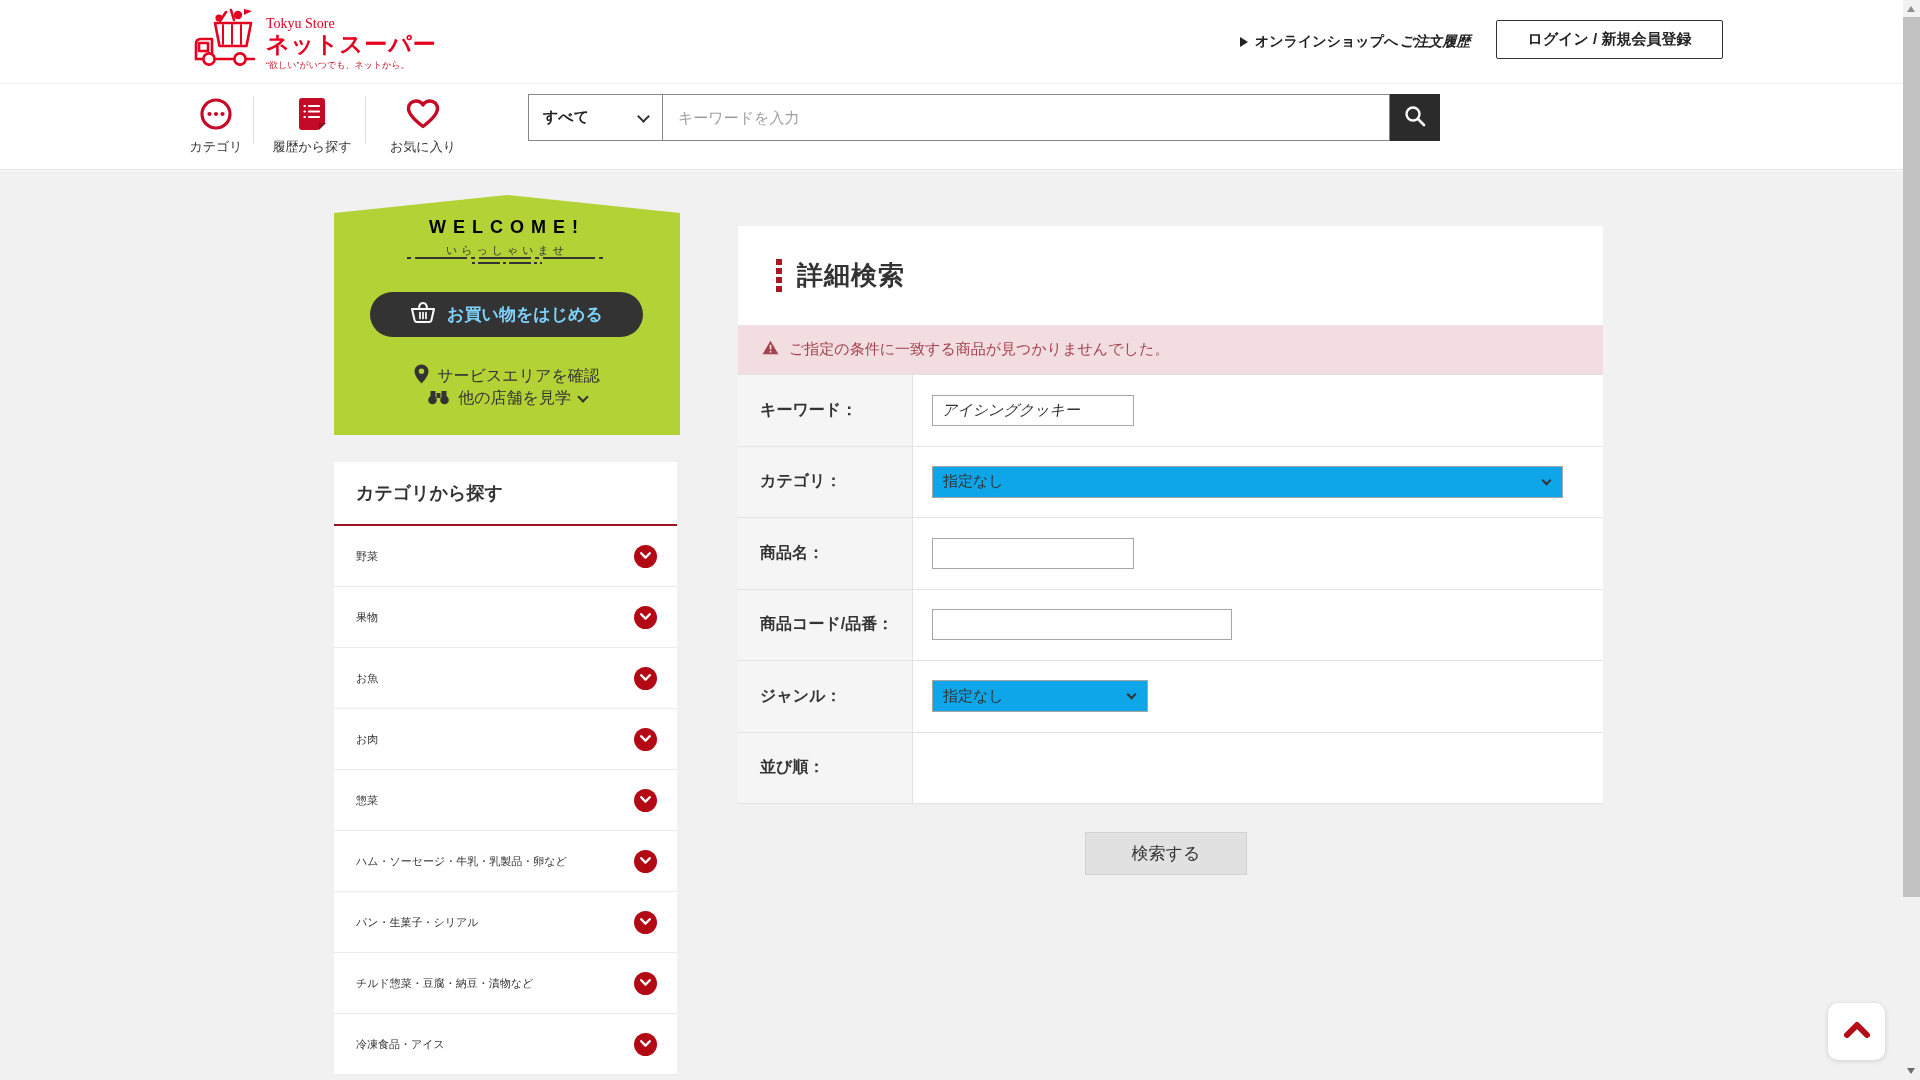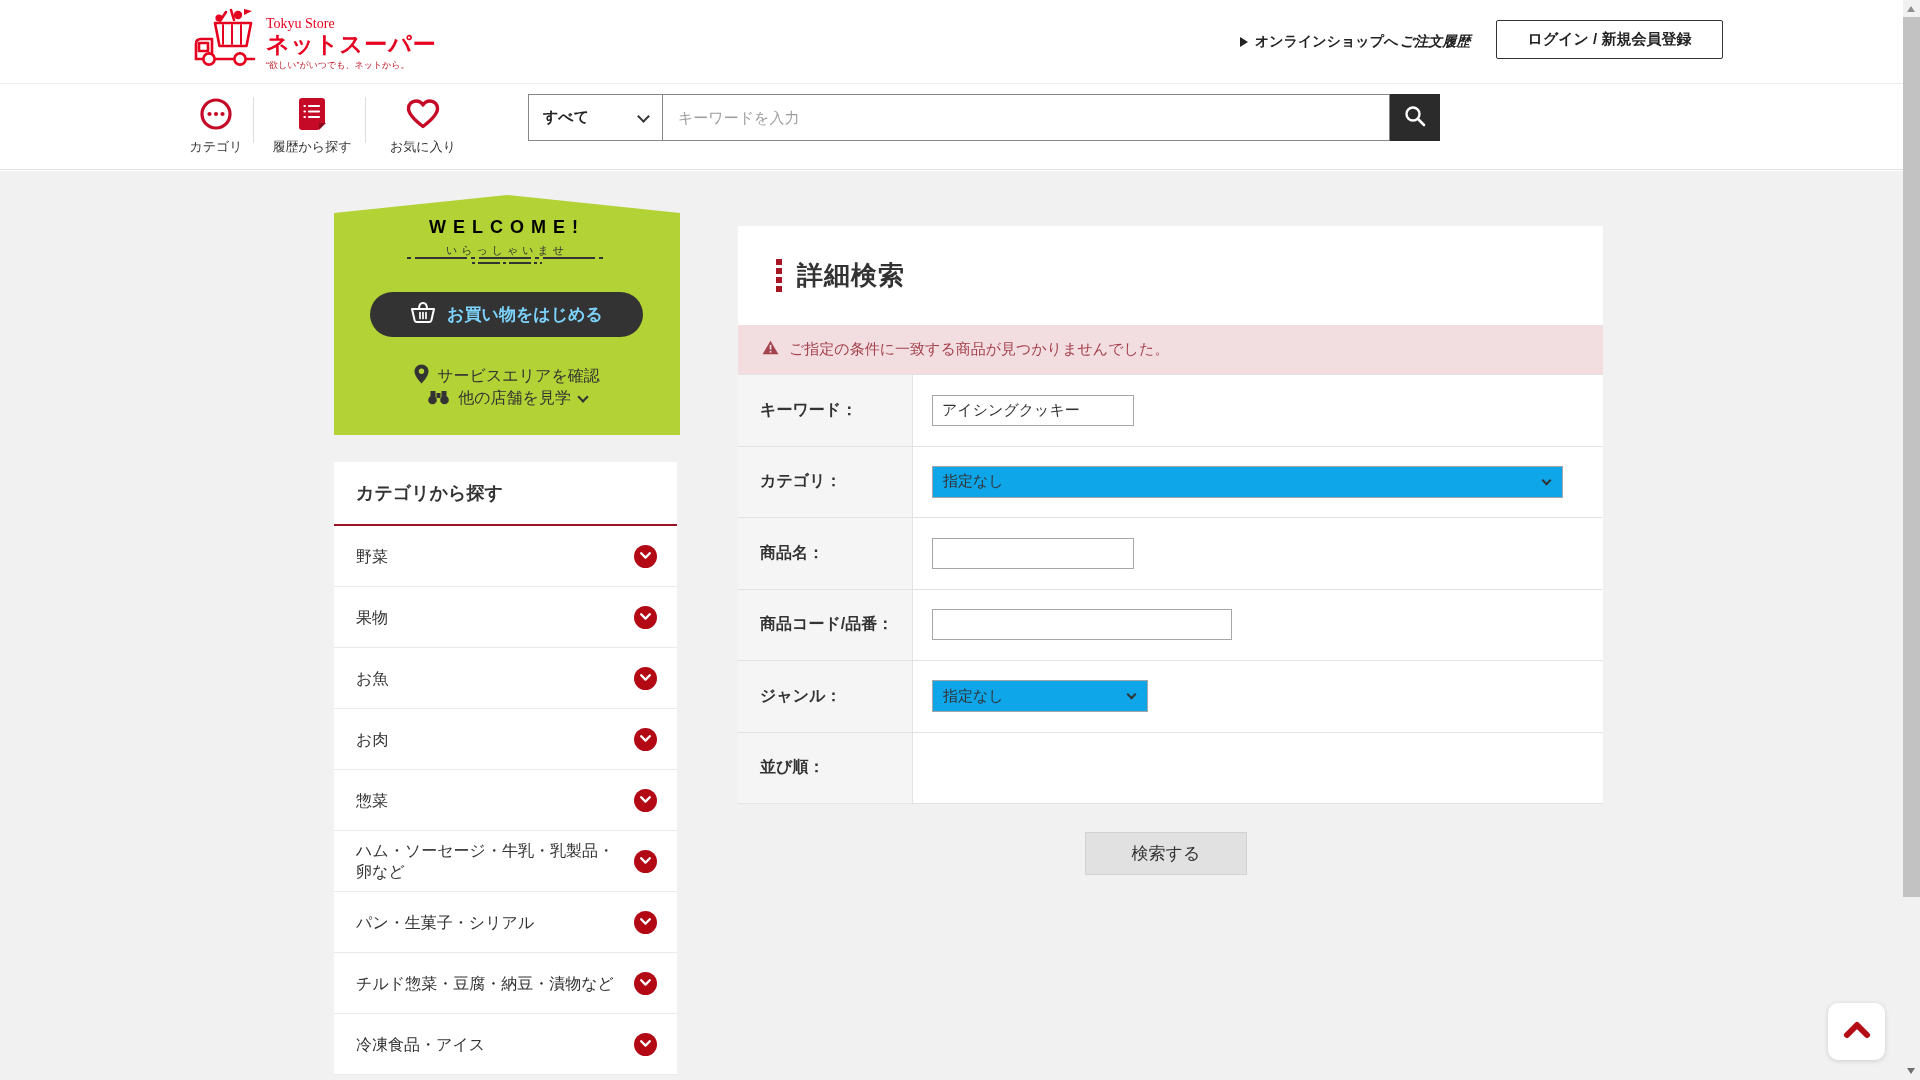--- a/index.html
+++ b/index.html
@@ -55,38 +55,38 @@
   .w-row.area { top:158px;margin-top:11px; }
   .w-row.stores { top:193px; }
   .chev-sm { display:inline-block; width:8px; height:8px; border-right:2px solid #333; border-bottom:2px solid #333; transform:rotate(45deg); margin-top:-4px; }
 
   
   .category-panel { position:absolute; left:334px; top:291px; width:343px; background:#fff; }
   .panel-title { height:64px; display:flex; align-items:center; padding-left:22px; font-size:18px; font-weight:700; color:#333;
     border-bottom:2px solid #991323; }
   .cat-row { min-height:61px; display:flex; align-items:center; justify-content:space-between; padding:8px 20px 8px 22px;
     border-bottom:1px solid #eaeaea; cursor:pointer; background:#fff; }
-  .cat-label { width:262px; font-size:16px; color:#333; line-height:21px; }
+  .cat-label { width:262px; font-size:11px; color:#333; line-height:21px; }
   .cat-circle { width:23px; height:23px; border-radius:50%; background:#b20915; flex:none; display:flex; align-items:center; justify-content:center; }
 
   
   .detail-card { position:absolute; left:738px; top:55px; width:865px; background:#fff; }
   .card-title-row { height:99px; display:flex; align-items:center; padding-left:38px; }
   .title-icon { width:6px; height:33px; margin-right:15px;
     background:repeating-linear-gradient(180deg,#a81523 0 6px,transparent 6px 9px); }
   .card-title { font-size:26px; font-weight:700; color:#333; letter-spacing:1px; }
   .error-bar { height:49px; background:#f2dde1; display:flex; align-items:center; padding-left:24px; gap:10px; }
   .error-text { font-size:15px; color:#a4424d; }
   .form-table { border-top:1px solid #e3e3e3; }
   .form-row { display:flex; height:71.5px; border-bottom:1px solid #e3e3e3; }
   .form-label { width:175px; flex:none; background:#f5f5f5; border-right:1px solid #e3e3e3; display:flex; align-items:center;
     padding-left:22px; font-size:16px; font-weight:700; color:#333; }
   .form-field { flex:1; display:flex; align-items:center; padding-left:19px; }
   .ti { height:31px; border:1px solid #a6a6a6; font-size:15px; padding:13px 9px; color:#333; outline:none; background:#fff;
-    font-family:"Liberation Sans","DejaVu Sans",sans-serif; }
+    font-family:"Liberation Sans","DejaVu Sans",sans-serif;font-style:italic; }
   .w-keyword { width:202px; } .w-code { width:300px; } .w-name { width:202px; }
   .sel { height:32px; border:1px solid #a6a6a6; background:#0ea5e9; display:flex; align-items:center; padding:0 32px 0 10px;
     font-size:15px; color:#333; position:relative; cursor:pointer; }
   .sel .chev { position:absolute; right:12px; top:10px; width:7px; height:7px; }
   .w-cat { width:631px; } .w-genre { width:216px; } .w-sort { width:102px; }
 
   .submit-btn { position:absolute; left:1085px; top:661px; width:162px; height:43px; background:#e1e1e1; border:1px solid #d2d2d2;
     display:flex; align-items:center; justify-content:center; font-size:17px; color:#333; cursor:pointer; }
 
   

